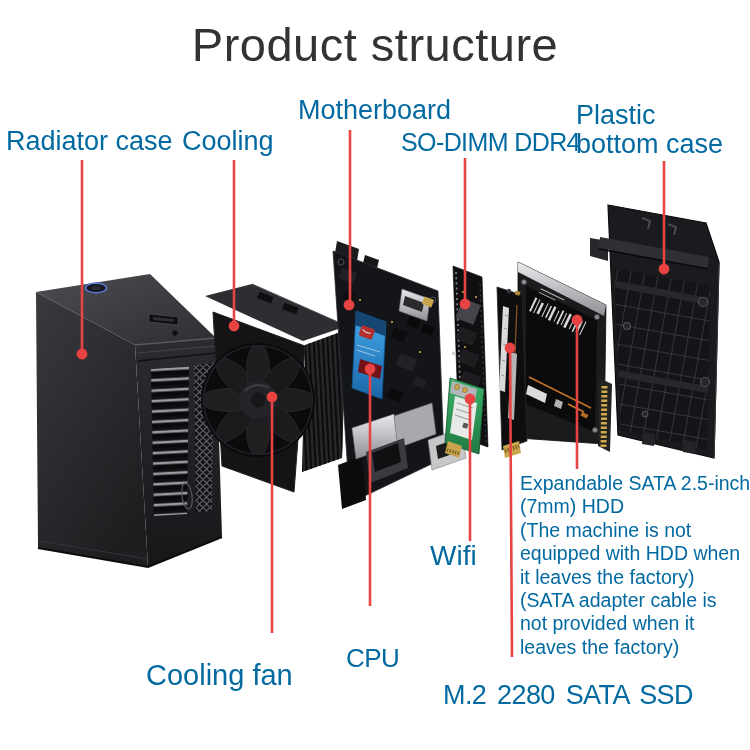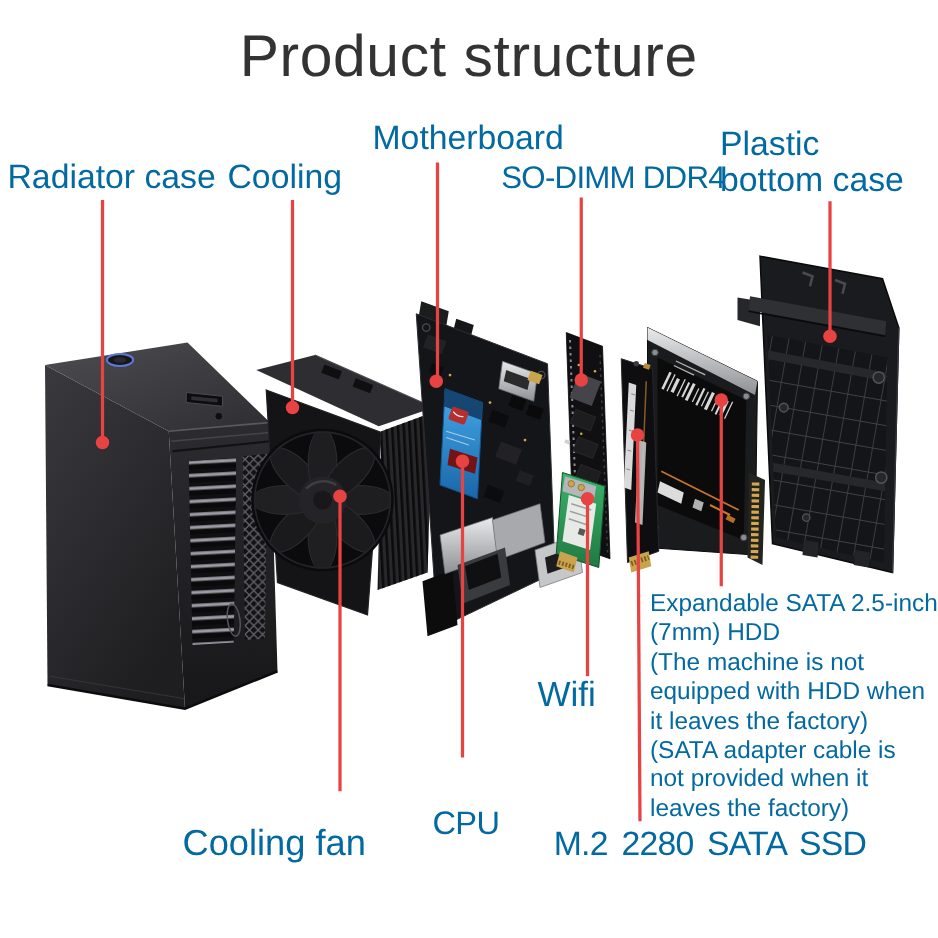--- a/index.html
+++ b/index.html
@@ -13,21 +13,21 @@
   .preline{white-space:pre-line;}
   #title{left:0;top:20px;width:750px;text-align:center;font-size:47px;letter-spacing:.5px;color:#333;}
   #lbl-plastic-case{left:6px;top:127px;font-size:27px;}
   #lbl-radiator{left:182px;top:127px;font-size:27px;}
   #lbl-motherboard{left:298px;top:96px;font-size:27px;}
   #lbl-sodimm{left:401px;top:129px;font-size:25px;letter-spacing:-.6px;}
   #lbl-bottom-case{left:576px;top:101px;font-size:27px;line-height:1.06;}
   #lbl-wifi{left:430px;top:541px;font-size:28px;}
   #lbl-cpu{left:346px;top:609px;font-size:26px;letter-spacing:-.5px;margin-top:35px;}
   #lbl-cooling-fan{left:146px;top:632px;font-size:29px;margin-top:28px;}
-  #lbl-m2{left:443px;top:661px;font-size:27px;letter-spacing:-.6px;word-spacing:4px;}
+  #lbl-m2{left:443px;top:681px;font-size:27px;letter-spacing:-.6px;word-spacing:4px;}
   #lbl-hdd-note{left:520px;top:472px;width:238px;font-size:19.5px;line-height:23.4px;}
 </style>
 </head>
 <body>
 
 <div id="stage">
 
   <svg id="art" width="750" height="750" viewBox="0 0 750 750" xmlns="http://www.w3.org/2000/svg">
     <defs>
       <linearGradient id="gTop" x1="0" y1="0" x2="1" y2="1">

